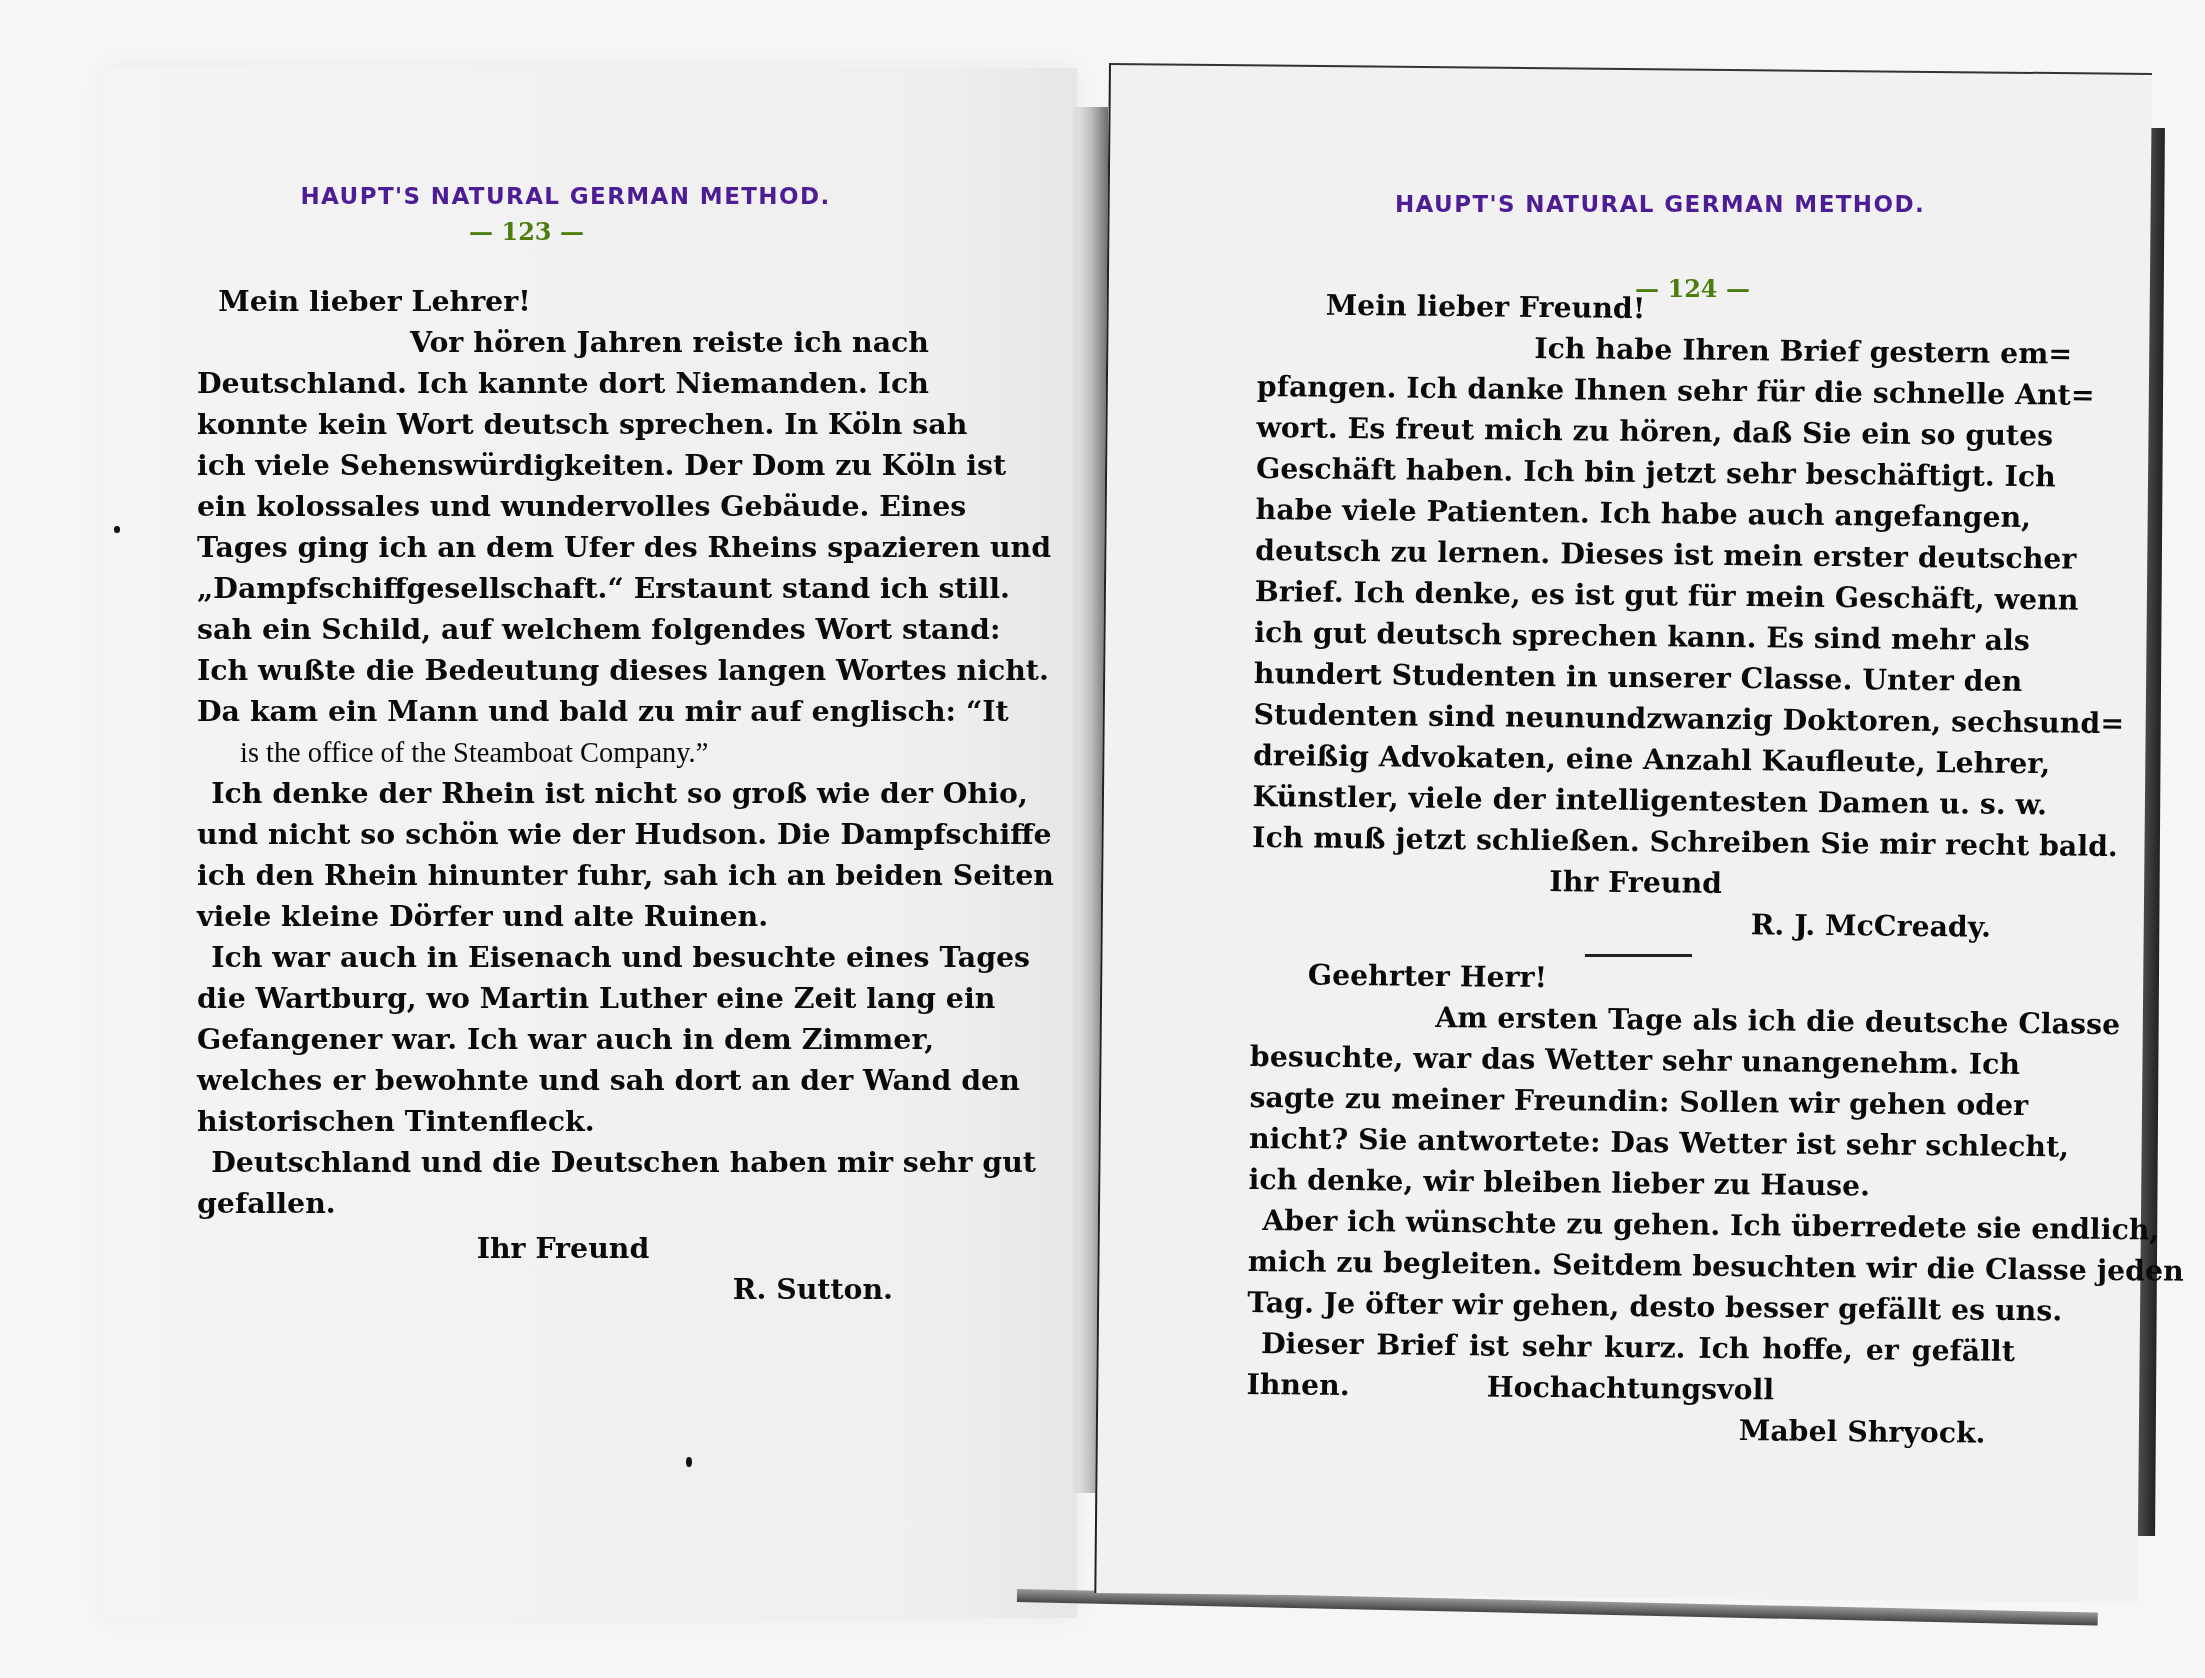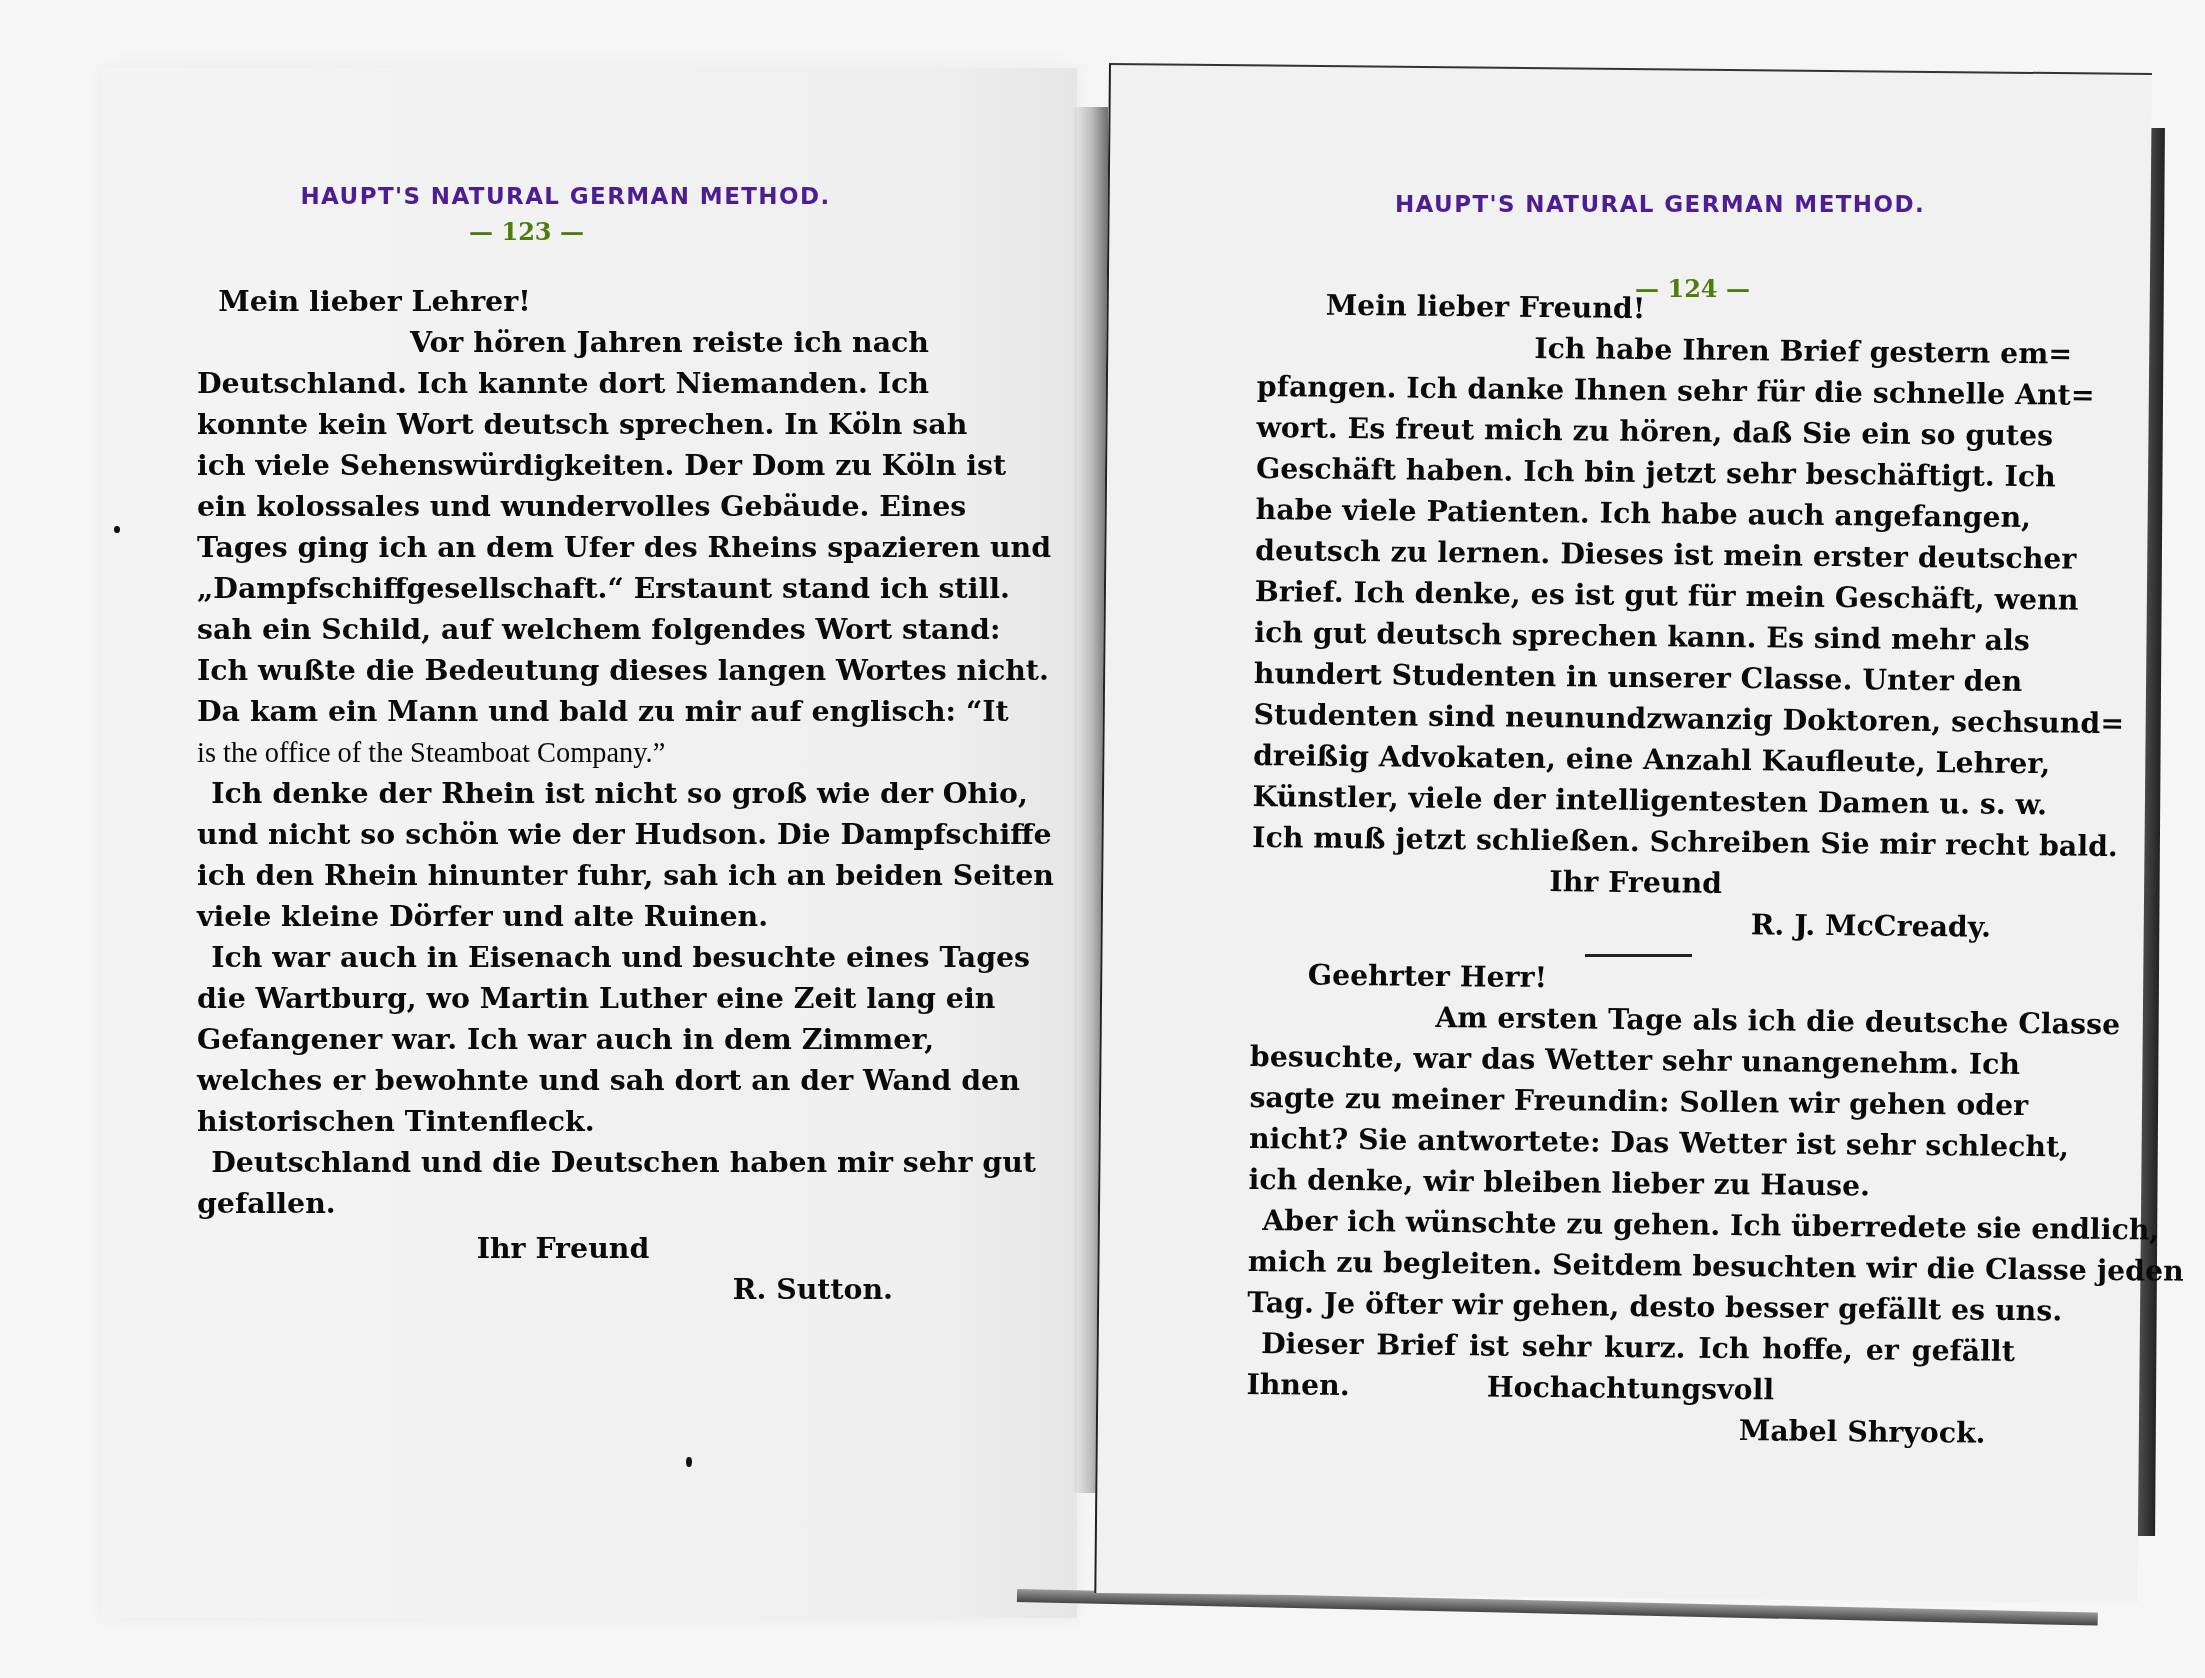--- a/index.html
+++ b/index.html
@@ -50,21 +50,21 @@
   .text {
     position: absolute; font-family: "DejaVu Serif", serif; font-weight: bold;
     font-size: 28.4px; line-height: 41px; color: #0a0a0a;
   }
   .line { white-space: nowrap; display: block; text-align: justify; text-align-last: justify; }
   .line.last { text-align-last: left; }
   .indent { padding-left: 213px; }
   .para { padding-left: 14.2px; }
   .right { text-align: right; text-align-last: right; }
   .center { text-align: center; text-align-last: center; }
-  .latin { font-family: "Liberation Serif", serif; font-weight: normal; }
+  .latin { font-family: "Liberation Serif", serif; font-weight: normal; margin-left: 43px; }
   .rule {
     position: absolute; height: 2.8px; background: #222;
   }
   .speck { position: absolute; width: 5.7px; height: 7.1px; background: #111; border-radius: 50%; }
 </style>
 </head>
 <body>
 
 <div id="page-left" class="page"></div>
 <div id="gutter-shadow"></div>

